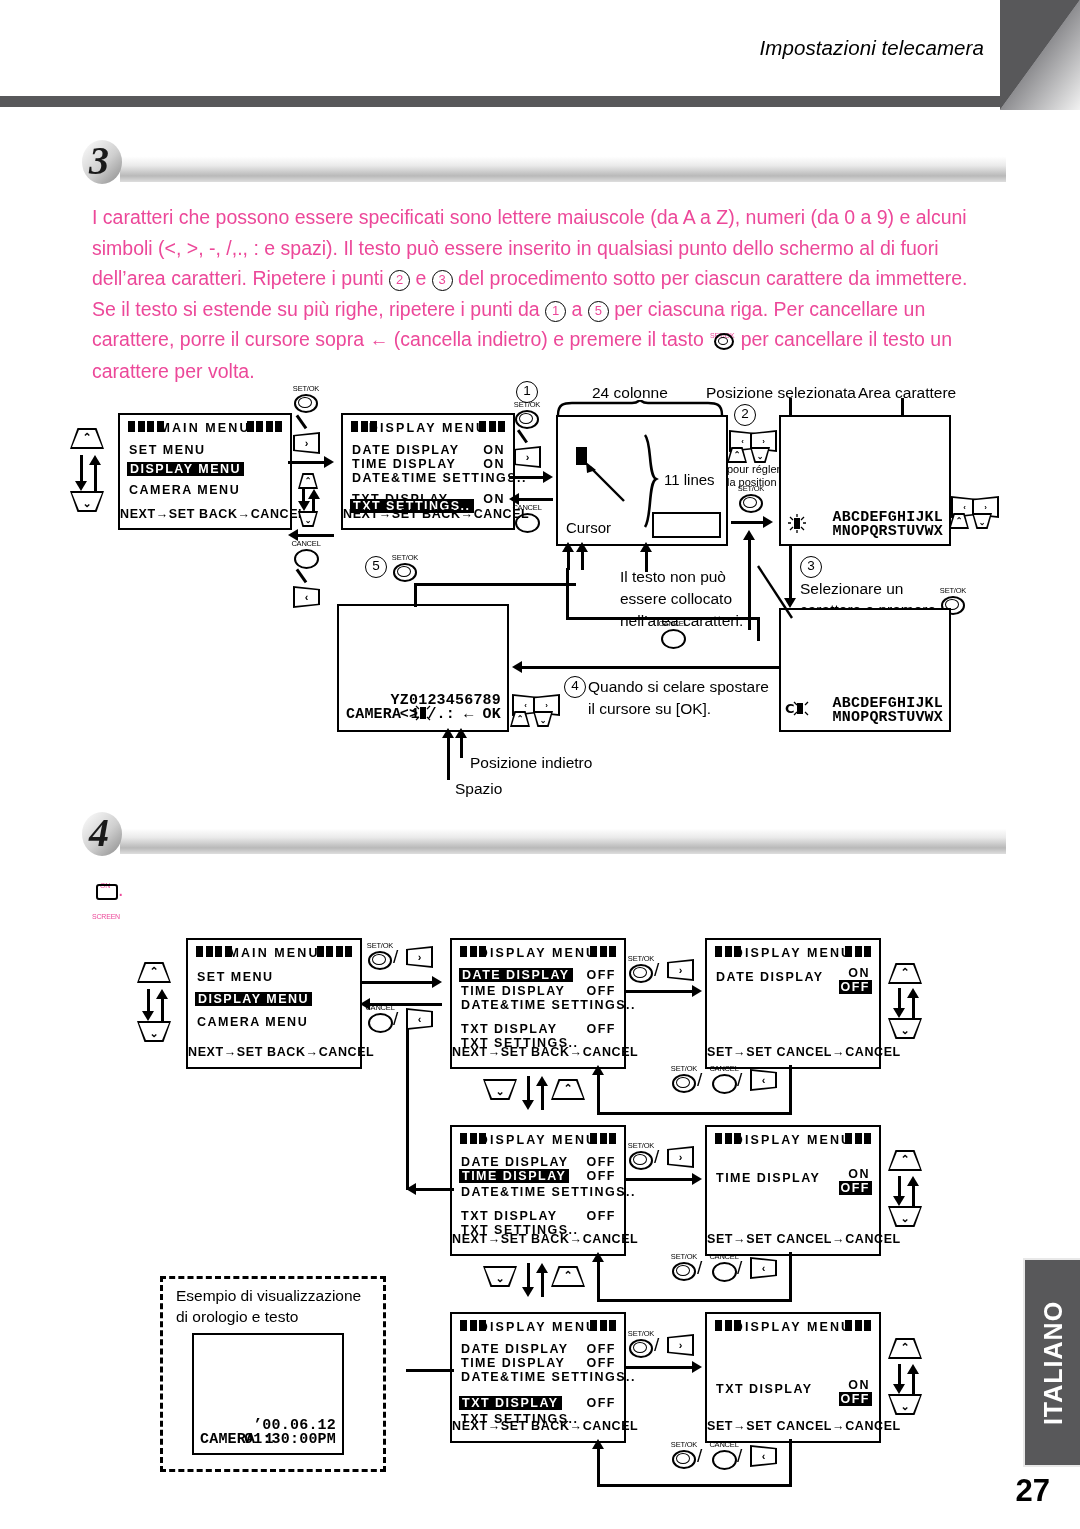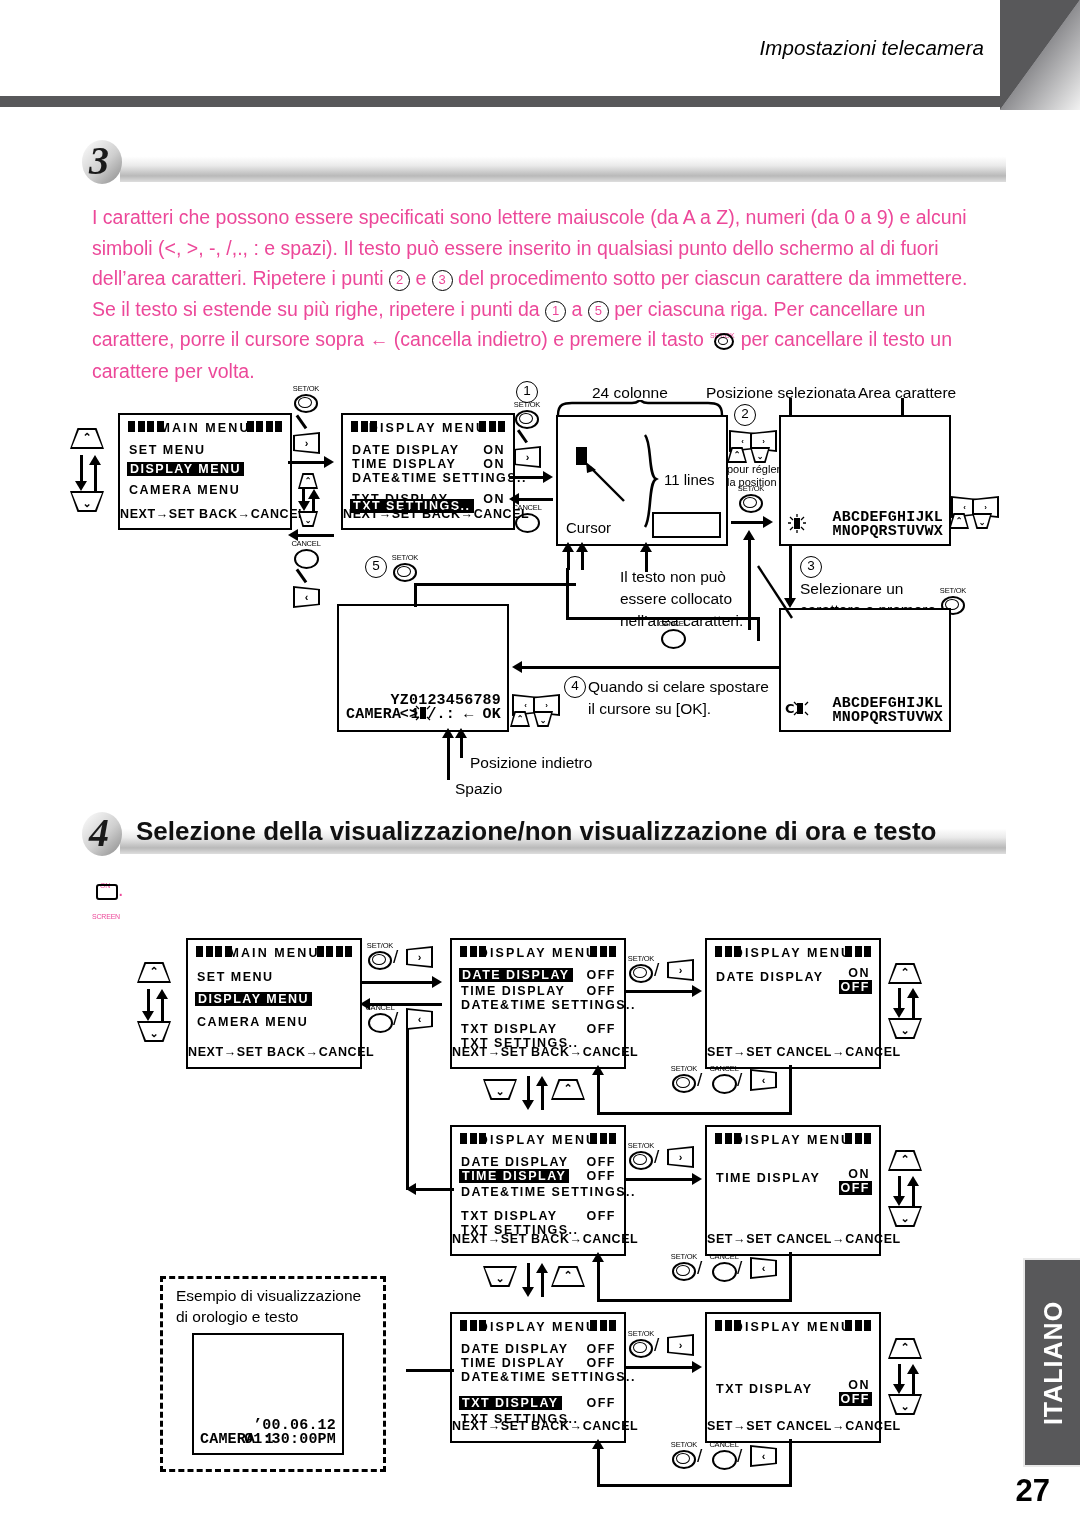--- a/index.html
+++ b/index.html
@@ -531,21 +531,20 @@
     <div class="shaft"></div>
     <div class="head"></div>
   </div>
 <svg class="abs" style="left:700px; top:560px; width:100px; height:62px;" viewBox="0 0 100 62">
   <path d="M92,58 L58,6" stroke="#000" stroke-width="2.4" fill="none"></path>
 </svg>
 
 <div class="abs section-title-wrap" id="sec4-title" style="top:806px;">
   <div class="section-bar"></div>
   <div class="section-badge">4</div>
-  <div class="section-bar-text">Selezione della visualizzazione/non visualizzazione di ora e testo</div>
 </div>
 
 <div class="abs body-copy" style="left:92px; top:874px; width:880px;">
   <span class="inline-key"><span class="cap">ON SCREEN</span><span class="rect"></span></span><span>.</span>
 </div>
 
 <div class="key up abs" style="left:137px; top:962px;">
   <div class="body"></div>
     <div class="inner"></div>
   <div class="glyph">⌃</div>

